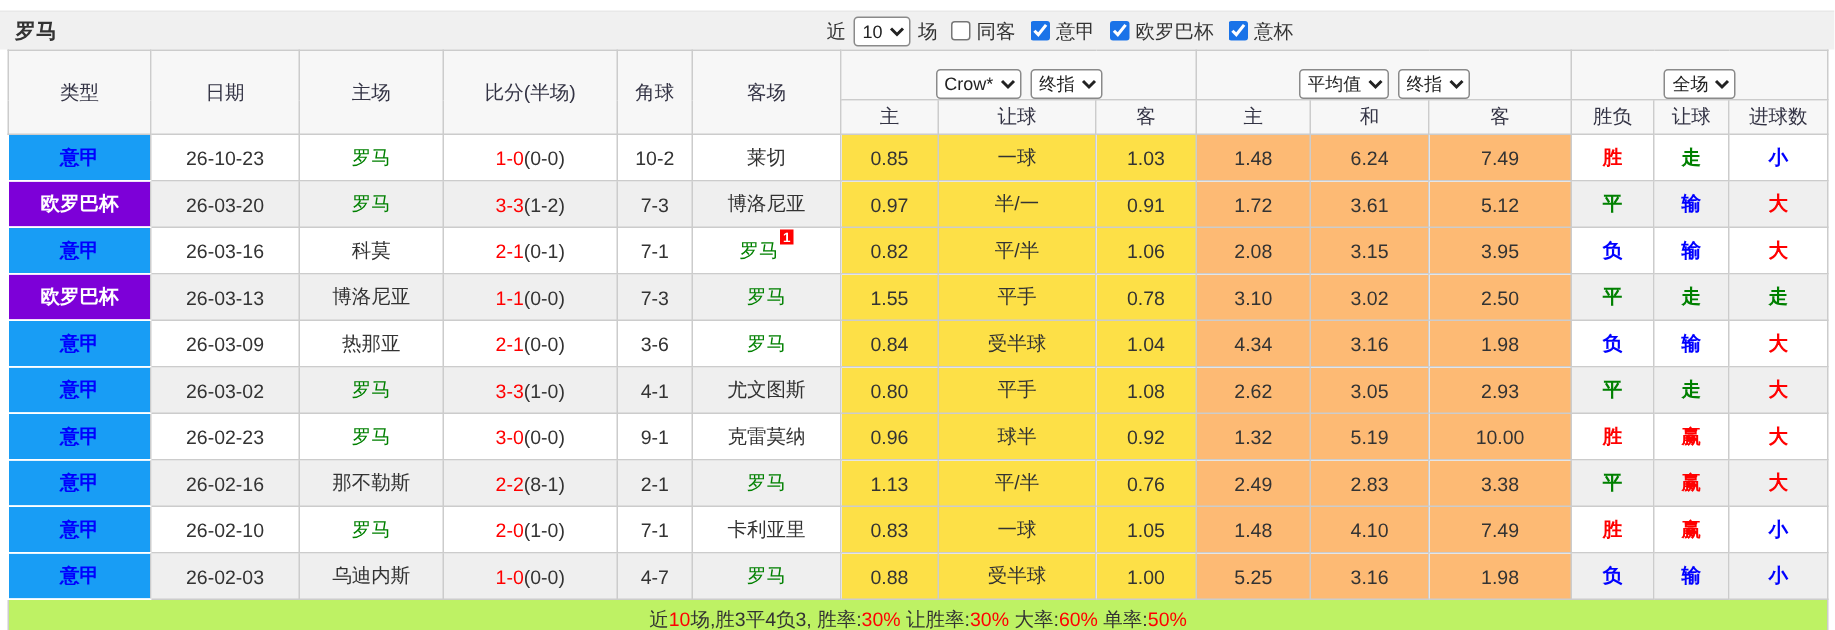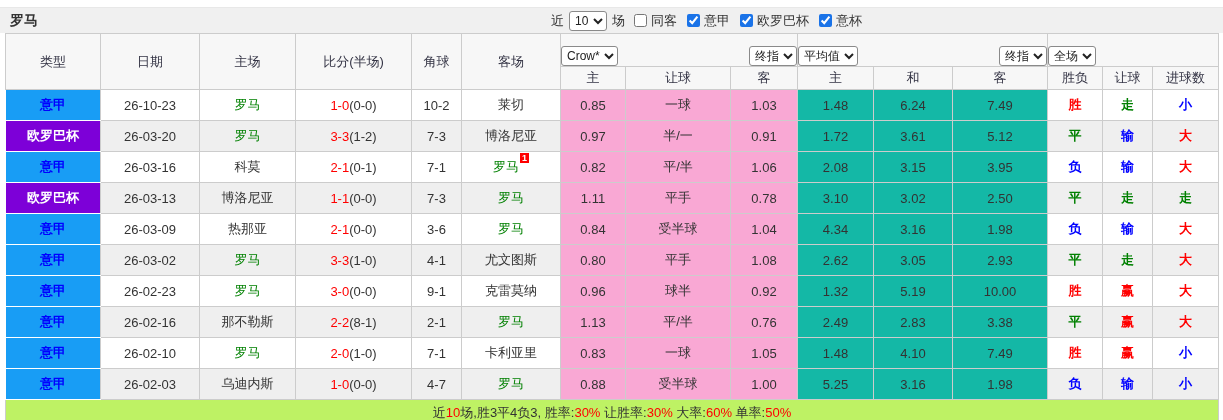--- a/index.html
+++ b/index.html
@@ -27,25 +27,25 @@
   }
   .cb-label { margin-right:1px; }
 
   table { border-collapse:collapse; table-layout:fixed; width:1213px; margin:0 5px; }
   th, td {
     border:1px solid #cccccc; text-align:center; vertical-align:middle;
     padding:0; font-weight:normal; overflow:hidden; white-space:nowrap;
   }
   thead th { background:#f7f7f7; color:#334; height:23px; font-size:13px; }
   thead .selrow th { height:23px; }
-  .selgroup { display:flex; justify-content:space-between; align-items:center; gap:6px;margin-top:12px; }
+  .selgroup { display:flex; justify-content:center; align-items:center; gap:6px;margin-top:12px; }
   tbody td { height:30px; background:#ffffff; }
   tr.alt td { background:#efefef; }
-  td.asian, tr.alt td.asian { background:#f9a8d4; }
-  td.euro,  tr.alt td.euro  { background:#14b8a6; }
+  td.asian, tr.alt td.asian { background:#fde047; }
+  td.euro,  tr.alt td.euro  { background:#fdba74; }
   td.type, tr.alt td.type { padding:0; background:#fff; border-top-color:#fff; border-bottom-color:#fff; border-left-color:#fff; }
   .badge { display:block; width:100%; height:30px; line-height:30px; color:#fff; font-weight:bold; font-size:13px; }
   .badge.blue   { background:#189df5; }
   .badge.purple { background:#7d00d8; }
   .red   { color:#ff0000; }
   .green { color:#008000; }
   .blue  { color:#0000ff; }
   .dark  { color:#333333;text-align:right; }
   td.result { font-weight:bold; }
   .supbadge {
@@ -205,21 +205,21 @@
       </tr>
       <tr class="alt">
         <td class="type">
           <div class="badge purple">欧罗巴杯</div>
         </td>
         <td>26-03-13</td>
         <td><span class="dark">博洛尼亚</span></td>
         <td><span class="red">1-1</span><span class="dark">(0-0)</span></td>
         <td>7-3</td>
         <td><span class="green">罗马</span></td>
-        <td class="asian">1.11</td>
+        <td class="asian">1.55</td>
         <td class="asian">平手</td>
         <td class="asian">0.78</td>
         <td class="euro">3.10</td>
         <td class="euro">3.02</td>
         <td class="euro">2.50</td>
         <td class="result green">平</td>
         <td class="result green">走</td>
         <td class="result green">走</td>
       </tr>
       <tr>

